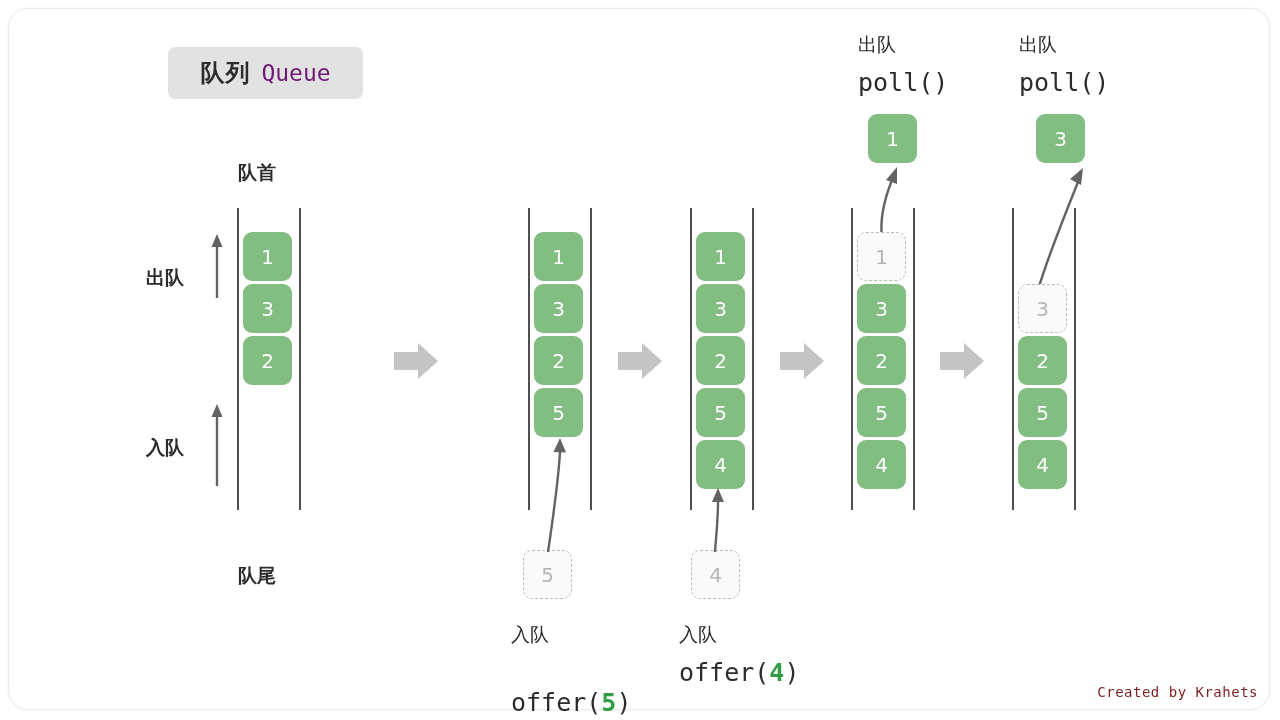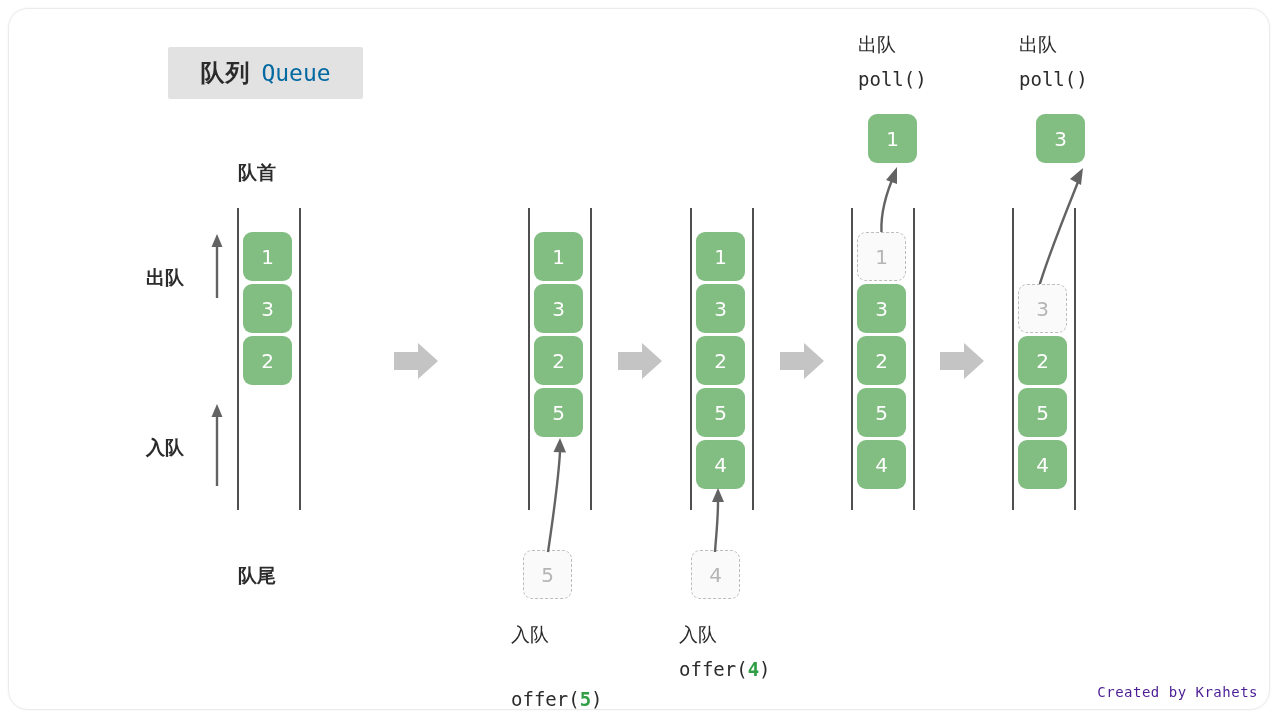--- a/index.html
+++ b/index.html
@@ -29,38 +29,38 @@
   }
 
   
   .title-badge {
     position: absolute;
     left: 168px;
     top: 47px;
     width: 195px;
     height: 52px;
     background: #e2e2e2;
-    border-radius: 2px;
+    border-radius: 7px;
     display: flex;
     align-items: center;
     justify-content: center;
     gap: 11px;
   }
   .title-cn {
     font-family: "Liberation Sans", "DejaVu Sans", sans-serif;
     font-size: 24px;
     font-weight: bold;
     color: #2b2b2b;
     letter-spacing: 1px;
   }
   .title-en {
     font-family: "DejaVu Sans Mono", "Liberation Mono", monospace;
     font-size: 23px;
     font-weight: normal;
-    color: #0369a1;
+    color: #701a75;
   }
 
   
   .cn-label {
     position: absolute;
     font-family: "Liberation Sans", "DejaVu Sans", sans-serif;
     font-size: 19px;
     font-weight: bold;
     color: #2b2b2b;
     white-space: nowrap;
@@ -70,21 +70,21 @@
     font-family: "Liberation Sans", "DejaVu Sans", sans-serif;
     font-size: 19px;
     font-weight: normal;
     color: #2b2b2b;
     white-space: nowrap;
     text-align: left;
   }
   .op-code {
     position: absolute;
     font-family: "DejaVu Sans Mono", "Liberation Mono", monospace;
-    font-size: 19px;
+    font-size: 25px;
     color: #2b2b2b;
     white-space: nowrap;
   }
   .op-code .hl { color: #2f9e44; font-weight: bold; }
 
   
   .rail {
     position: absolute;
     width: 1.6px;
     background: #4f4f4f;
@@ -125,21 +125,21 @@
   
   .curve { position: absolute; overflow: visible; }
 
   
   .credit {
     position: absolute;
     right: 22px;
     bottom: 20px;
     font-family: "DejaVu Sans Mono", "Liberation Mono", monospace;
     font-size: 14px;
-    color: #4c1d95;
+    color: #7f1d1d;
     letter-spacing: 0.5px;
     text-align: right;
   }
 </style>
 </head>
 <body>
 
 <div id="canvas">
   <div class="frame"></div>
 

